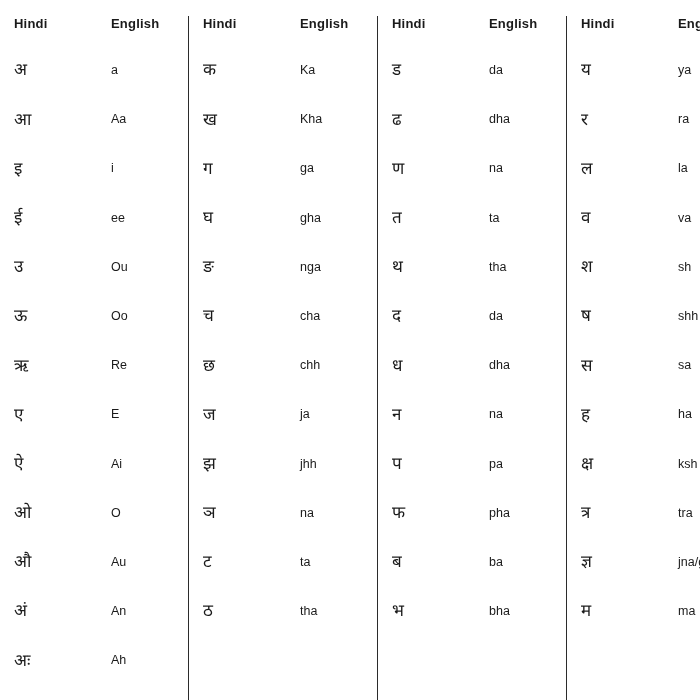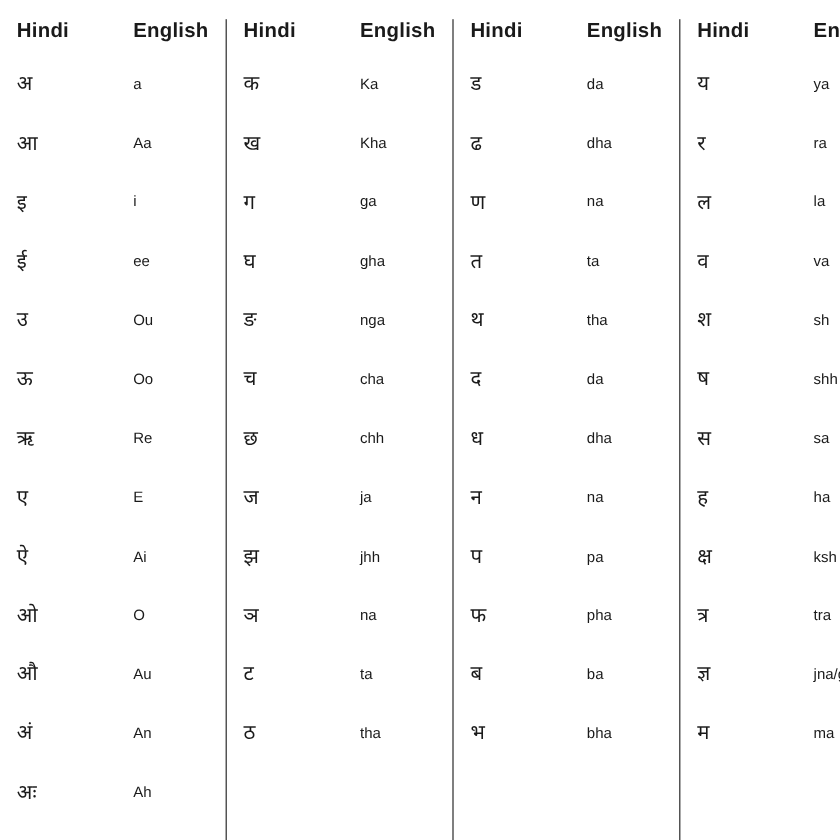--- a/index.html
+++ b/index.html
@@ -61,21 +61,21 @@
     line-height: 1.2;
   }
   .cell.english {
     width: 90px;
     font-size: 12.5px;
     line-height: 1.2;
     padding-left: 17px;
   }
   .col-header .cell.hindi,
   .col-header .cell.english {
-    font-size: 17px;
+    font-size: 13px;
   }
 </style>
 </head>
 <body>
 
 <div class="sheet">
 
   <div class="column">
     <div class="col-header">
       <div class="cell hindi">Hindi</div>

